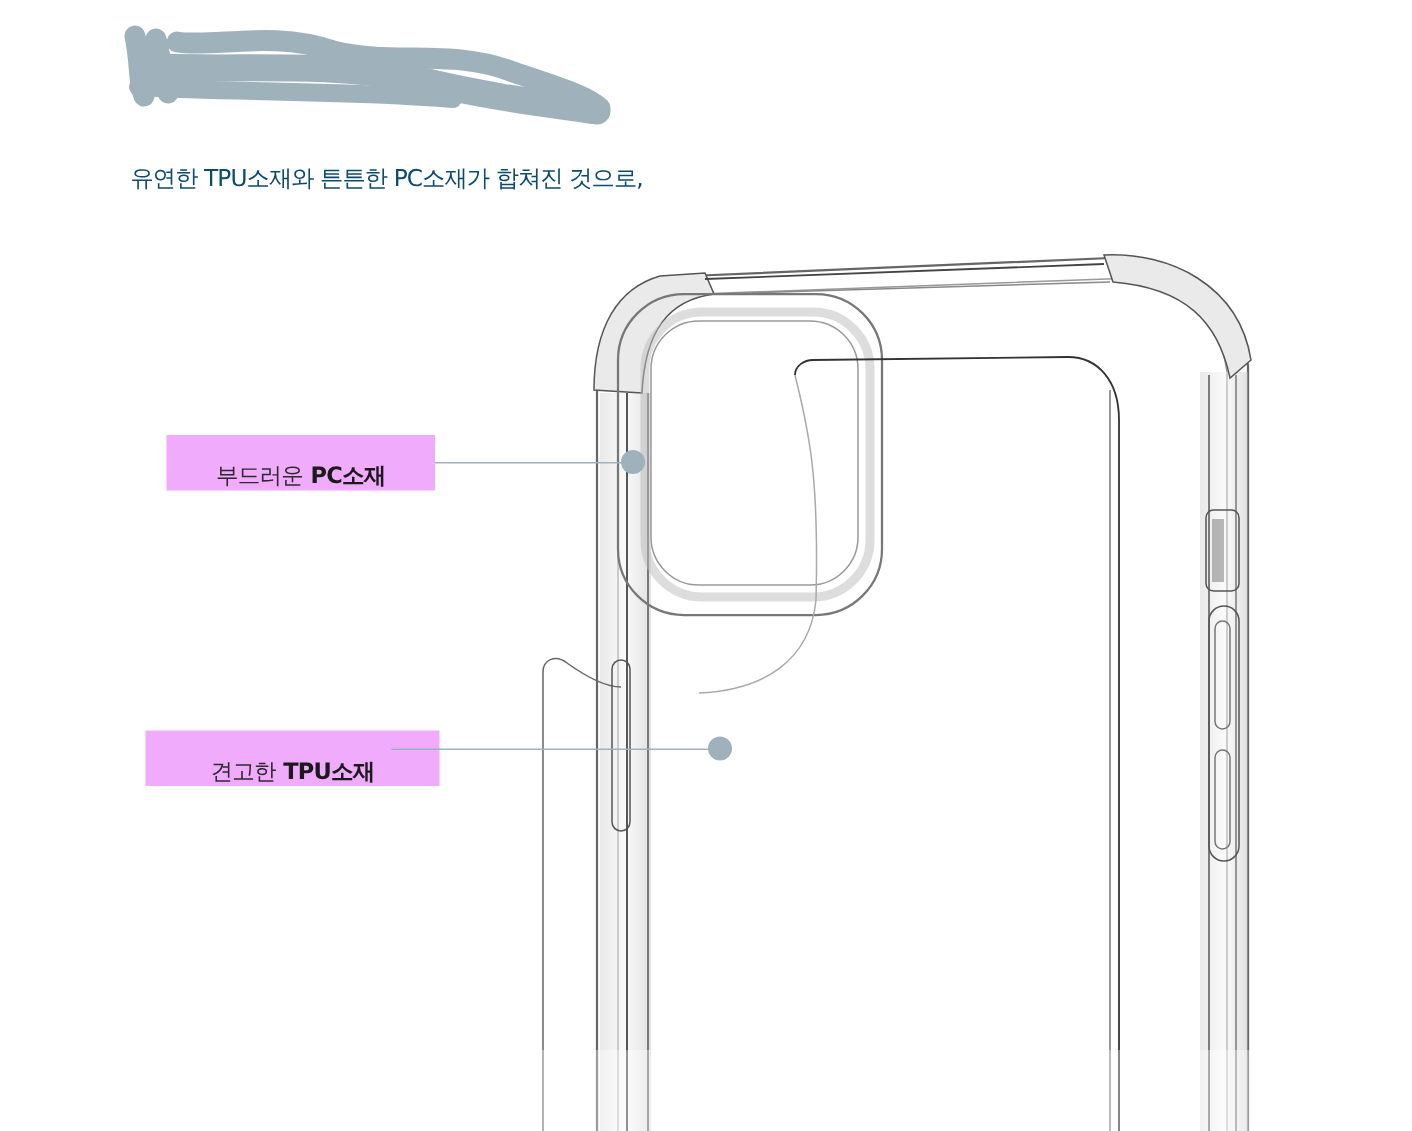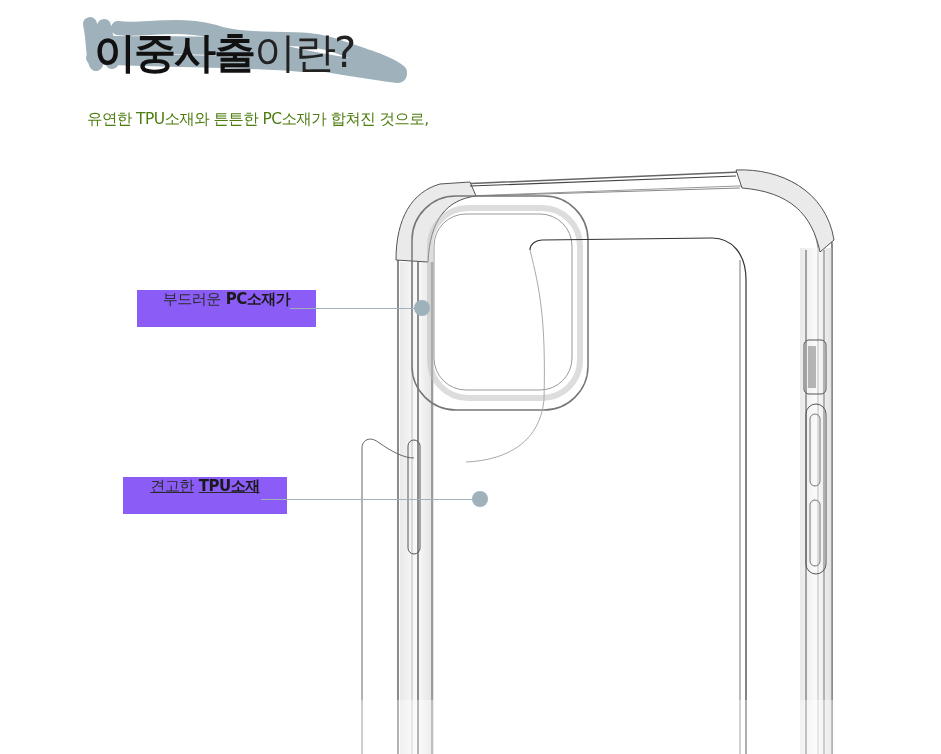--- a/index.html
+++ b/index.html
@@ -2,40 +2,39 @@
 <html><head>
 <meta charset="utf-8">
 <style>
   html, body { margin:0; padding:0; background:#ffffff; }
   body { width:941px; height:754px; position:relative; overflow:hidden; font-family:"DejaVu Sans", sans-serif; }
   .title-wrap { position:absolute; left:82px; top:14px; width:330px; height:70px; }
   .title-brush { position:absolute; left:0; top:0; }
   .title { position:absolute; left:12px; top:14px; font-size:42px; line-height:50px; letter-spacing:-2px; color:#111; white-space:nowrap; }
   .title .bold { font-weight:bold; }
   .title .light { font-weight:normal; color:#222; }
-  .desc { position:absolute; left:87px; top:104px; font-size:15.5px; line-height:30px; color:#4d7c0f; letter-spacing:-0.6px; }
+  .desc { position:absolute; left:87px; top:104px; font-size:15.5px; line-height:30px; color:#0c4a6e; letter-spacing:-0.6px; }
   .desc div { white-space:nowrap; }
   .phone { position:absolute; left:330px; top:160px; }
-  .label-box { position:absolute; background:#8b5cf6; color:#2b2b2b; font-size:15px; display:flex; align-items:flex-start; justify-content:center; letter-spacing:-0.5px;margin-left:26px; }
+  .label-box { position:absolute; background:#f0abfc; color:#2b2b2b; font-size:15px; display:flex; align-items:flex-end; justify-content:center; letter-spacing:-0.5px; }
   .label-box b { color:#1a1a1a; margin-left:5px; }
   .label-tpu { left:111px; top:290px; width:179px; height:37px; }
-  .label-pc { left:97px; top:477px; width:164px; height:37px;text-decoration:underline; }
+  .label-pc { left:97px; top:487px; width:196px; height:37px; }
   .leader { position:absolute; height:1px; background:#9fb1bb; }
   .dot { position:absolute; width:16px; height:16px; border-radius:50%; background:#9fb1bb; }
 </style>
 </head>
 <body>
 
 <div class="title-wrap">
   <svg class="title-brush" width="330" height="70" viewBox="0 0 330 70">
     <path d="M8 10 C 12 30, 10 40, 14 50 M22 12 L 30 48 M36 14 C 60 18, 100 6, 140 20 C 180 30, 220 18, 260 34 C 290 44, 310 50, 318 58" stroke="#9fb1bb" stroke-width="14" fill="none" stroke-linecap="round" stroke-linejoin="round"></path>
     <path d="M14 30 C 70 34, 140 26, 200 40 C 250 52, 290 56, 316 60" stroke="#9fb1bb" stroke-width="18" fill="none" stroke-linecap="round"></path>
     <path d="M10 44 C 80 48, 150 46, 220 52" stroke="#9fb1bb" stroke-width="12" fill="none" stroke-linecap="round"></path>
   </svg>
-  <div class="title"><span class="bold">이중사출</span><span class="light">이란?</span></div>
 </div>
 
 <div class="desc">
   <div>유연한 TPU소재와 튼튼한 PC소재가 합쳐진 것으로,</div>
 </div>
 
 <svg class="phone" width="540" height="594" viewBox="330 160 540 594">
   <defs>
     <linearGradient id="edge" x1="0" x2="1">
       <stop offset="0" stop-color="#cfcfcf"></stop>
@@ -76,21 +75,21 @@
   <rect x="808" y="346" width="8" height="42" fill="#888" opacity="0.6"></rect>
   <rect x="806" y="404" width="20" height="170" rx="10" fill="none" stroke="#555" stroke-width="1"></rect>
   <rect x="810" y="414" width="10" height="72" rx="5" fill="none" stroke="#777" stroke-width="1"></rect>
   <rect x="810" y="500" width="10" height="66" rx="5" fill="none" stroke="#777" stroke-width="1"></rect>
 
   <rect x="330" y="700" width="540" height="54" fill="#fff" opacity="0.35"></rect>
 </svg>
 
 <div class="label-box label-tpu">
   <span>부드러운</span>
-    <b>PC소재가</b>
+    <b>PC소재</b>
 </div>
 <div class="leader" style="left:290px; top:308px; width:130px;"></div>
 <div class="dot" style="left:414px; top:300px;"></div>
 
 <div class="label-box label-pc">
   <span>견고한</span>
     <b>TPU소재</b>
 </div>
 <div class="leader" style="left:261px; top:499px; width:214px;"></div>
 <div class="dot" style="left:472px; top:491px;"></div>

